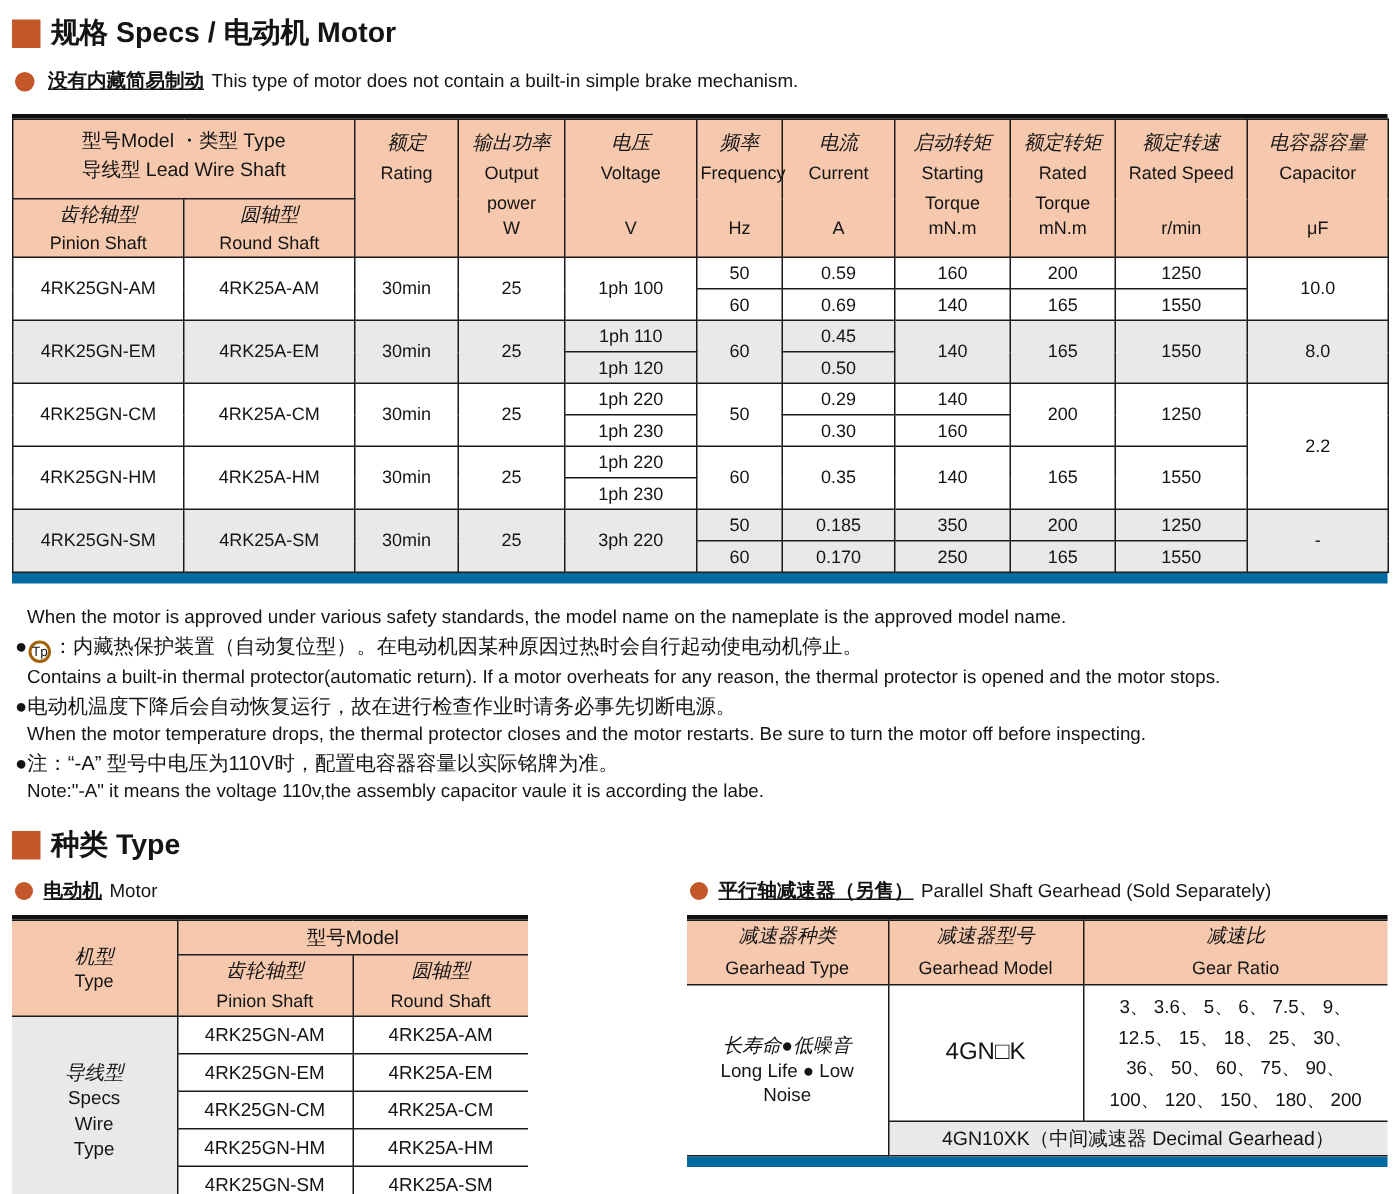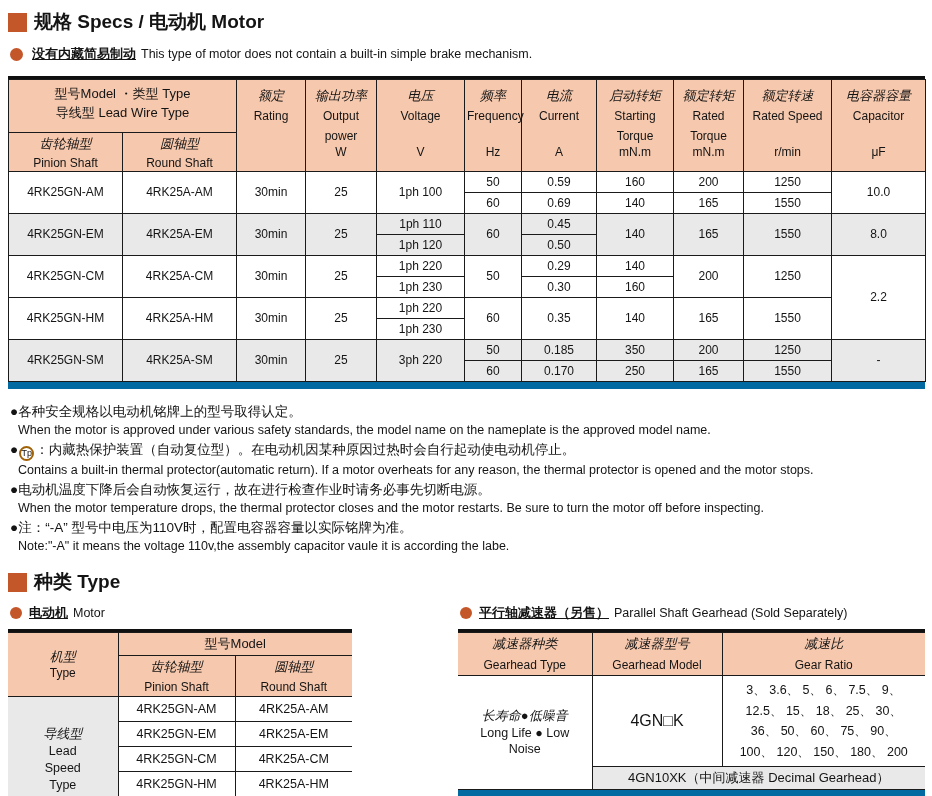--- a/index.html
+++ b/index.html
@@ -100,21 +100,21 @@
           <col style="width:75px">
           <col style="width:77px">
       <col style="width:70px">
           <col style="width:88px">
           <col style="width:94px">
     </colgroup>
     <thead>
       <tr>
         <th colspan="2" class="h-model">
           <div>型号Model ・类型 Type</div>
-          <div>导线型 Lead Wire Type</div>
+          <div>导线型 Lead Wire Shaft</div>
         </th>
         <th rowspan="2">
           <div class="hc">
                 <div><span class="zh">额定</span><br><span class="hen">Rating</span></div>
                 <div class="unit"></div>
               </div>
         </th>
         <th rowspan="2">
           <div class="hc">
                 <div><span class="zh">输出功率</span><br><span class="hen">Output power</span></div>
@@ -264,21 +264,20 @@
         <td>250</td>
         <td>165</td>
         <td>1550</td>
       </tr>
     </tbody>
   </table>
   </div>
 
   <div class="notes">
     <div class="note">
-      <div class="nzh">●各种安全规格以电动机铭牌上的型号取得认定。</div>
       <div class="nen">When the motor is approved under various safety standards, the model name on the nameplate is the approved model name.</div>
     </div>
     <div class="note">
       <div class="nzh"><span>●</span><span class="circ">Tp</span><span>：内藏热保护装置（自动复位型）。在电动机因某种原因过热时会自行起动使电动机停止。</span></div>
       <div class="nen">Contains a built-in thermal protector(automatic return). If a motor overheats for any reason, the thermal protector is opened and the motor stops.</div>
     </div>
     <div class="note">
       <div class="nzh">●电动机温度下降后会自动恢复运行，故在进行检查作业时请务必事先切断电源。</div>
       <div class="nen">When the motor temperature drops, the thermal protector closes and the motor restarts. Be sure to turn the motor off before inspecting.</div>
     </div>
@@ -318,21 +317,21 @@
           </tr>
           <tr>
             <th><span class="zh">齿轮轴型</span><br><span class="hen">Pinion Shaft</span></th>
             <th><span class="zh">圆轴型</span><br><span class="hen">Round Shaft</span></th>
           </tr>
         </thead>
         <tbody>
           <tr>
             <td rowspan="5" class="lead-cell">
               <div class="zh">导线型</div>
-              <div class="lead-en">Lead Speed Type</div>
+              <div class="lead-en">Specs Wire Type</div>
             </td>
             <td>4RK25GN-AM</td>
             <td>4RK25A-AM</td>
           </tr>
           <tr>
             <td>4RK25GN-EM</td>
             <td>4RK25A-EM</td>
           </tr>
           <tr>
             <td>4RK25GN-CM</td>

